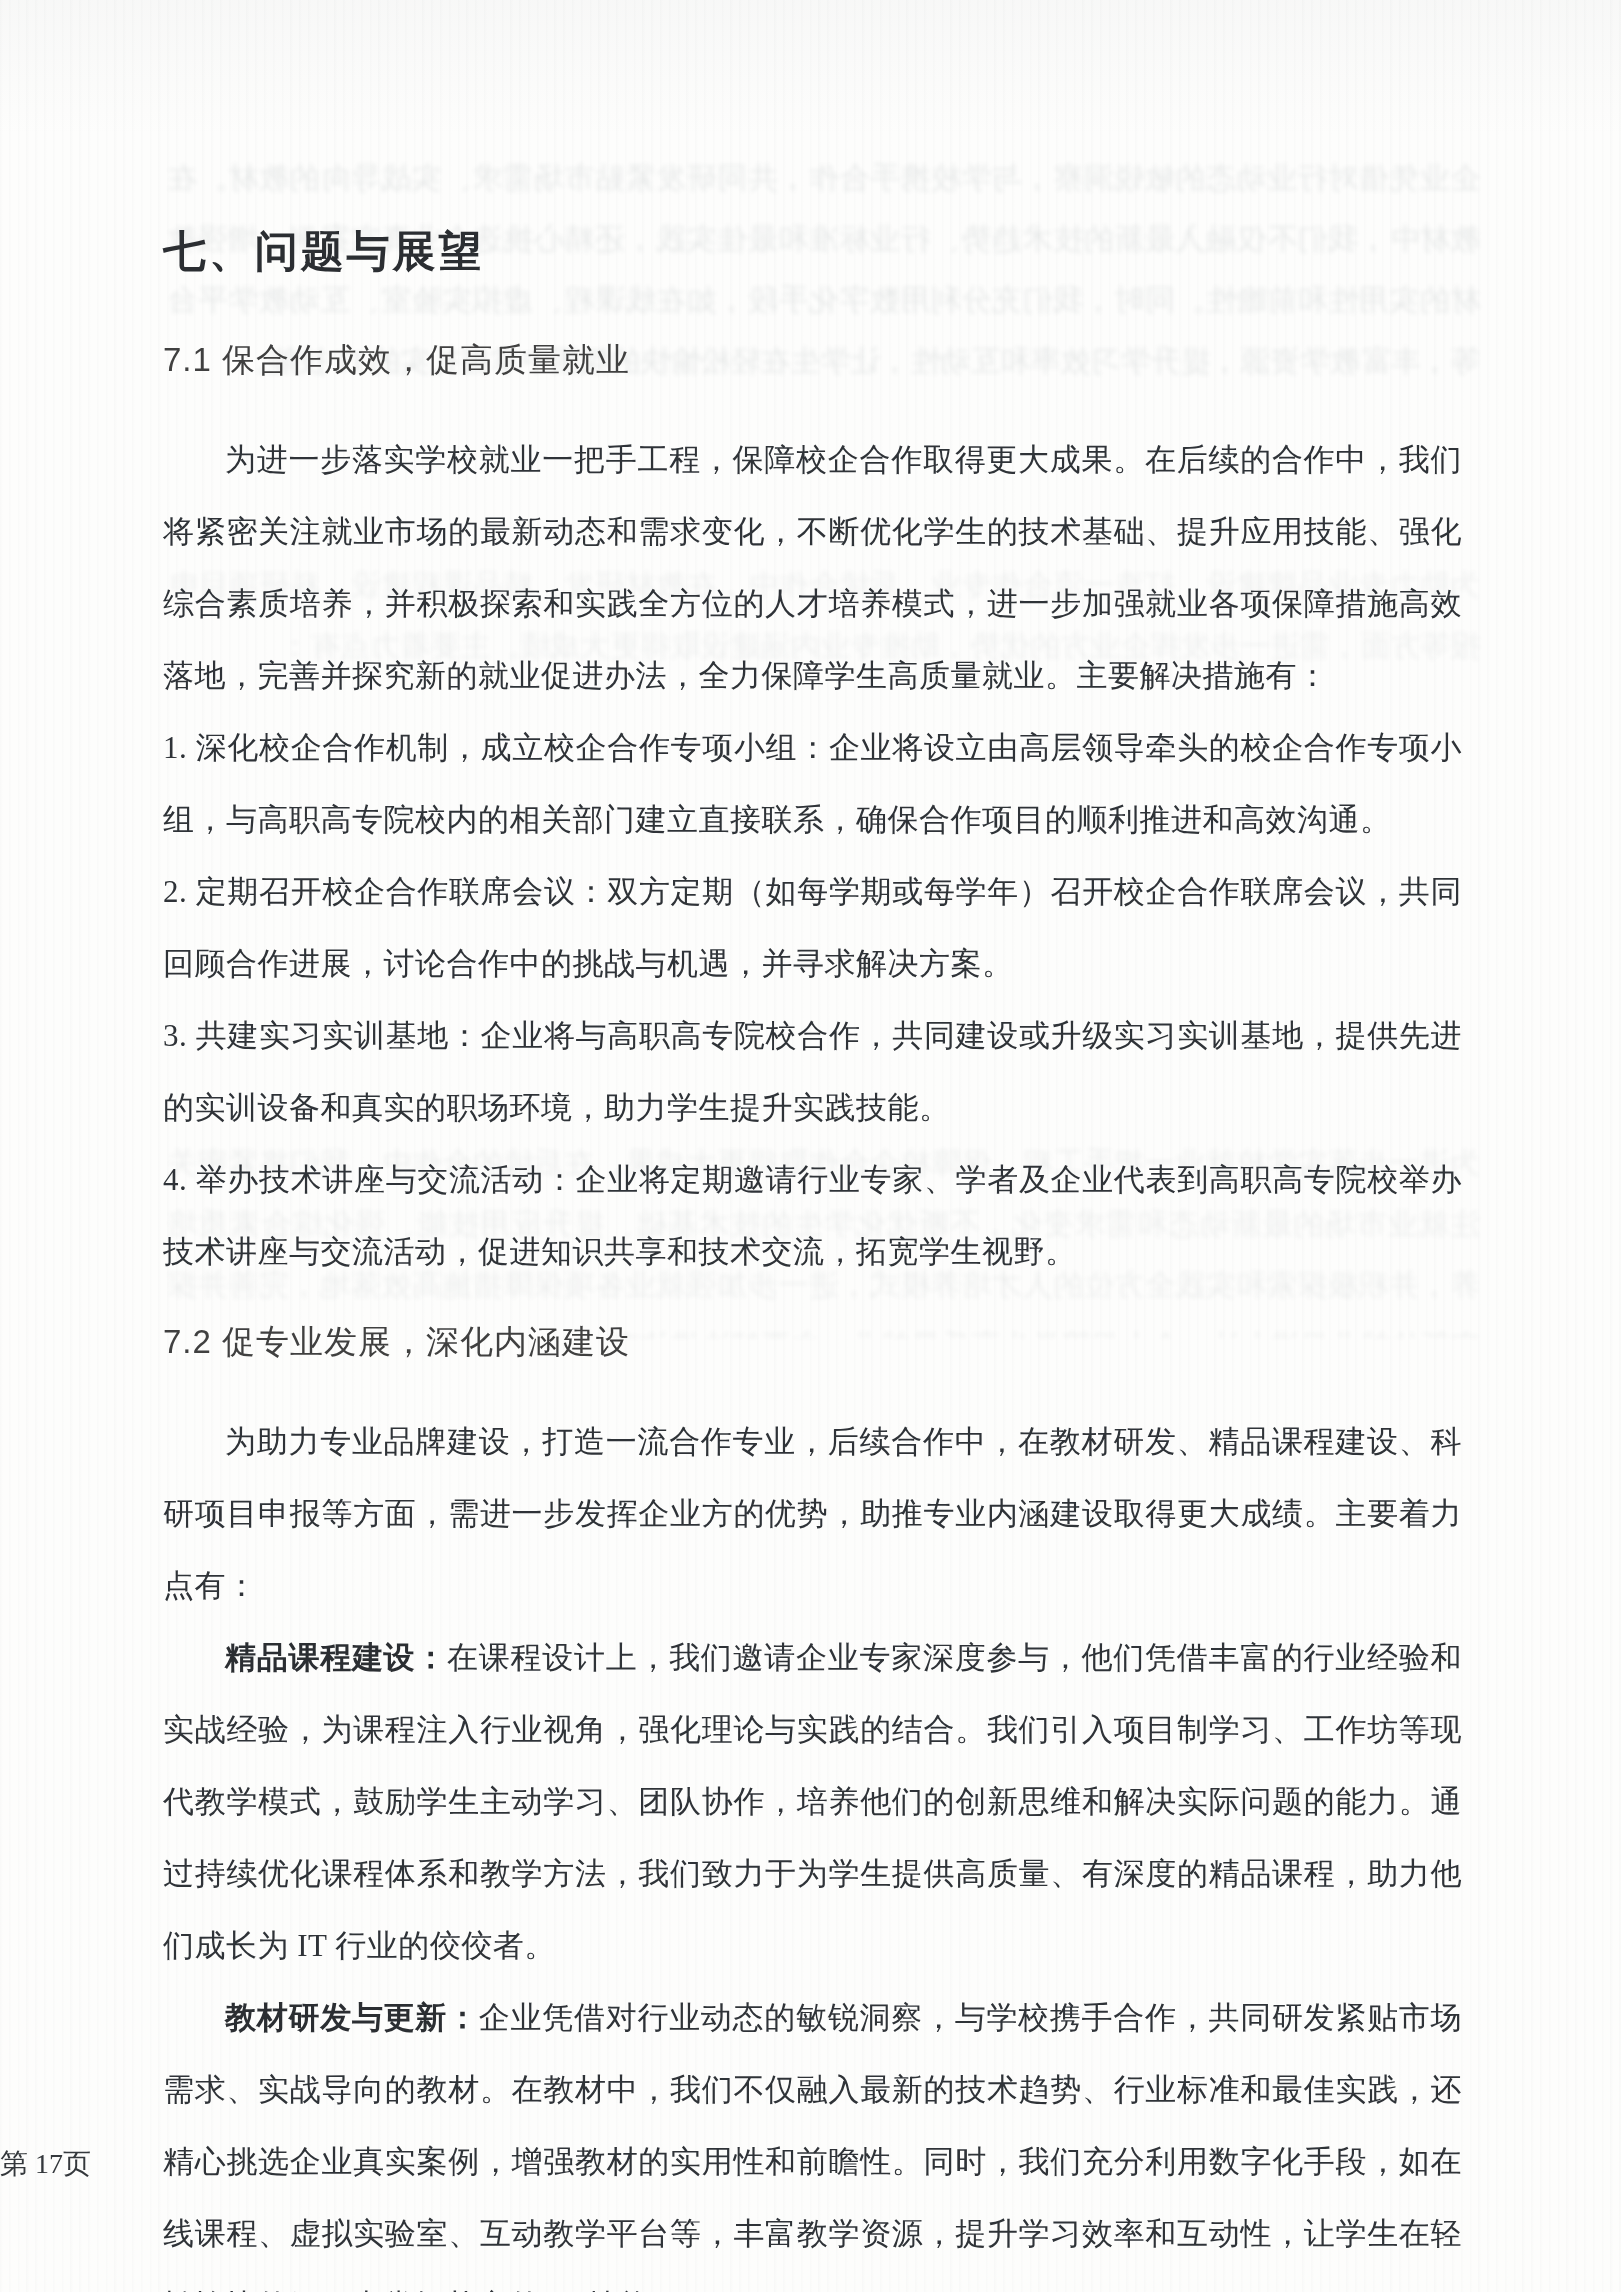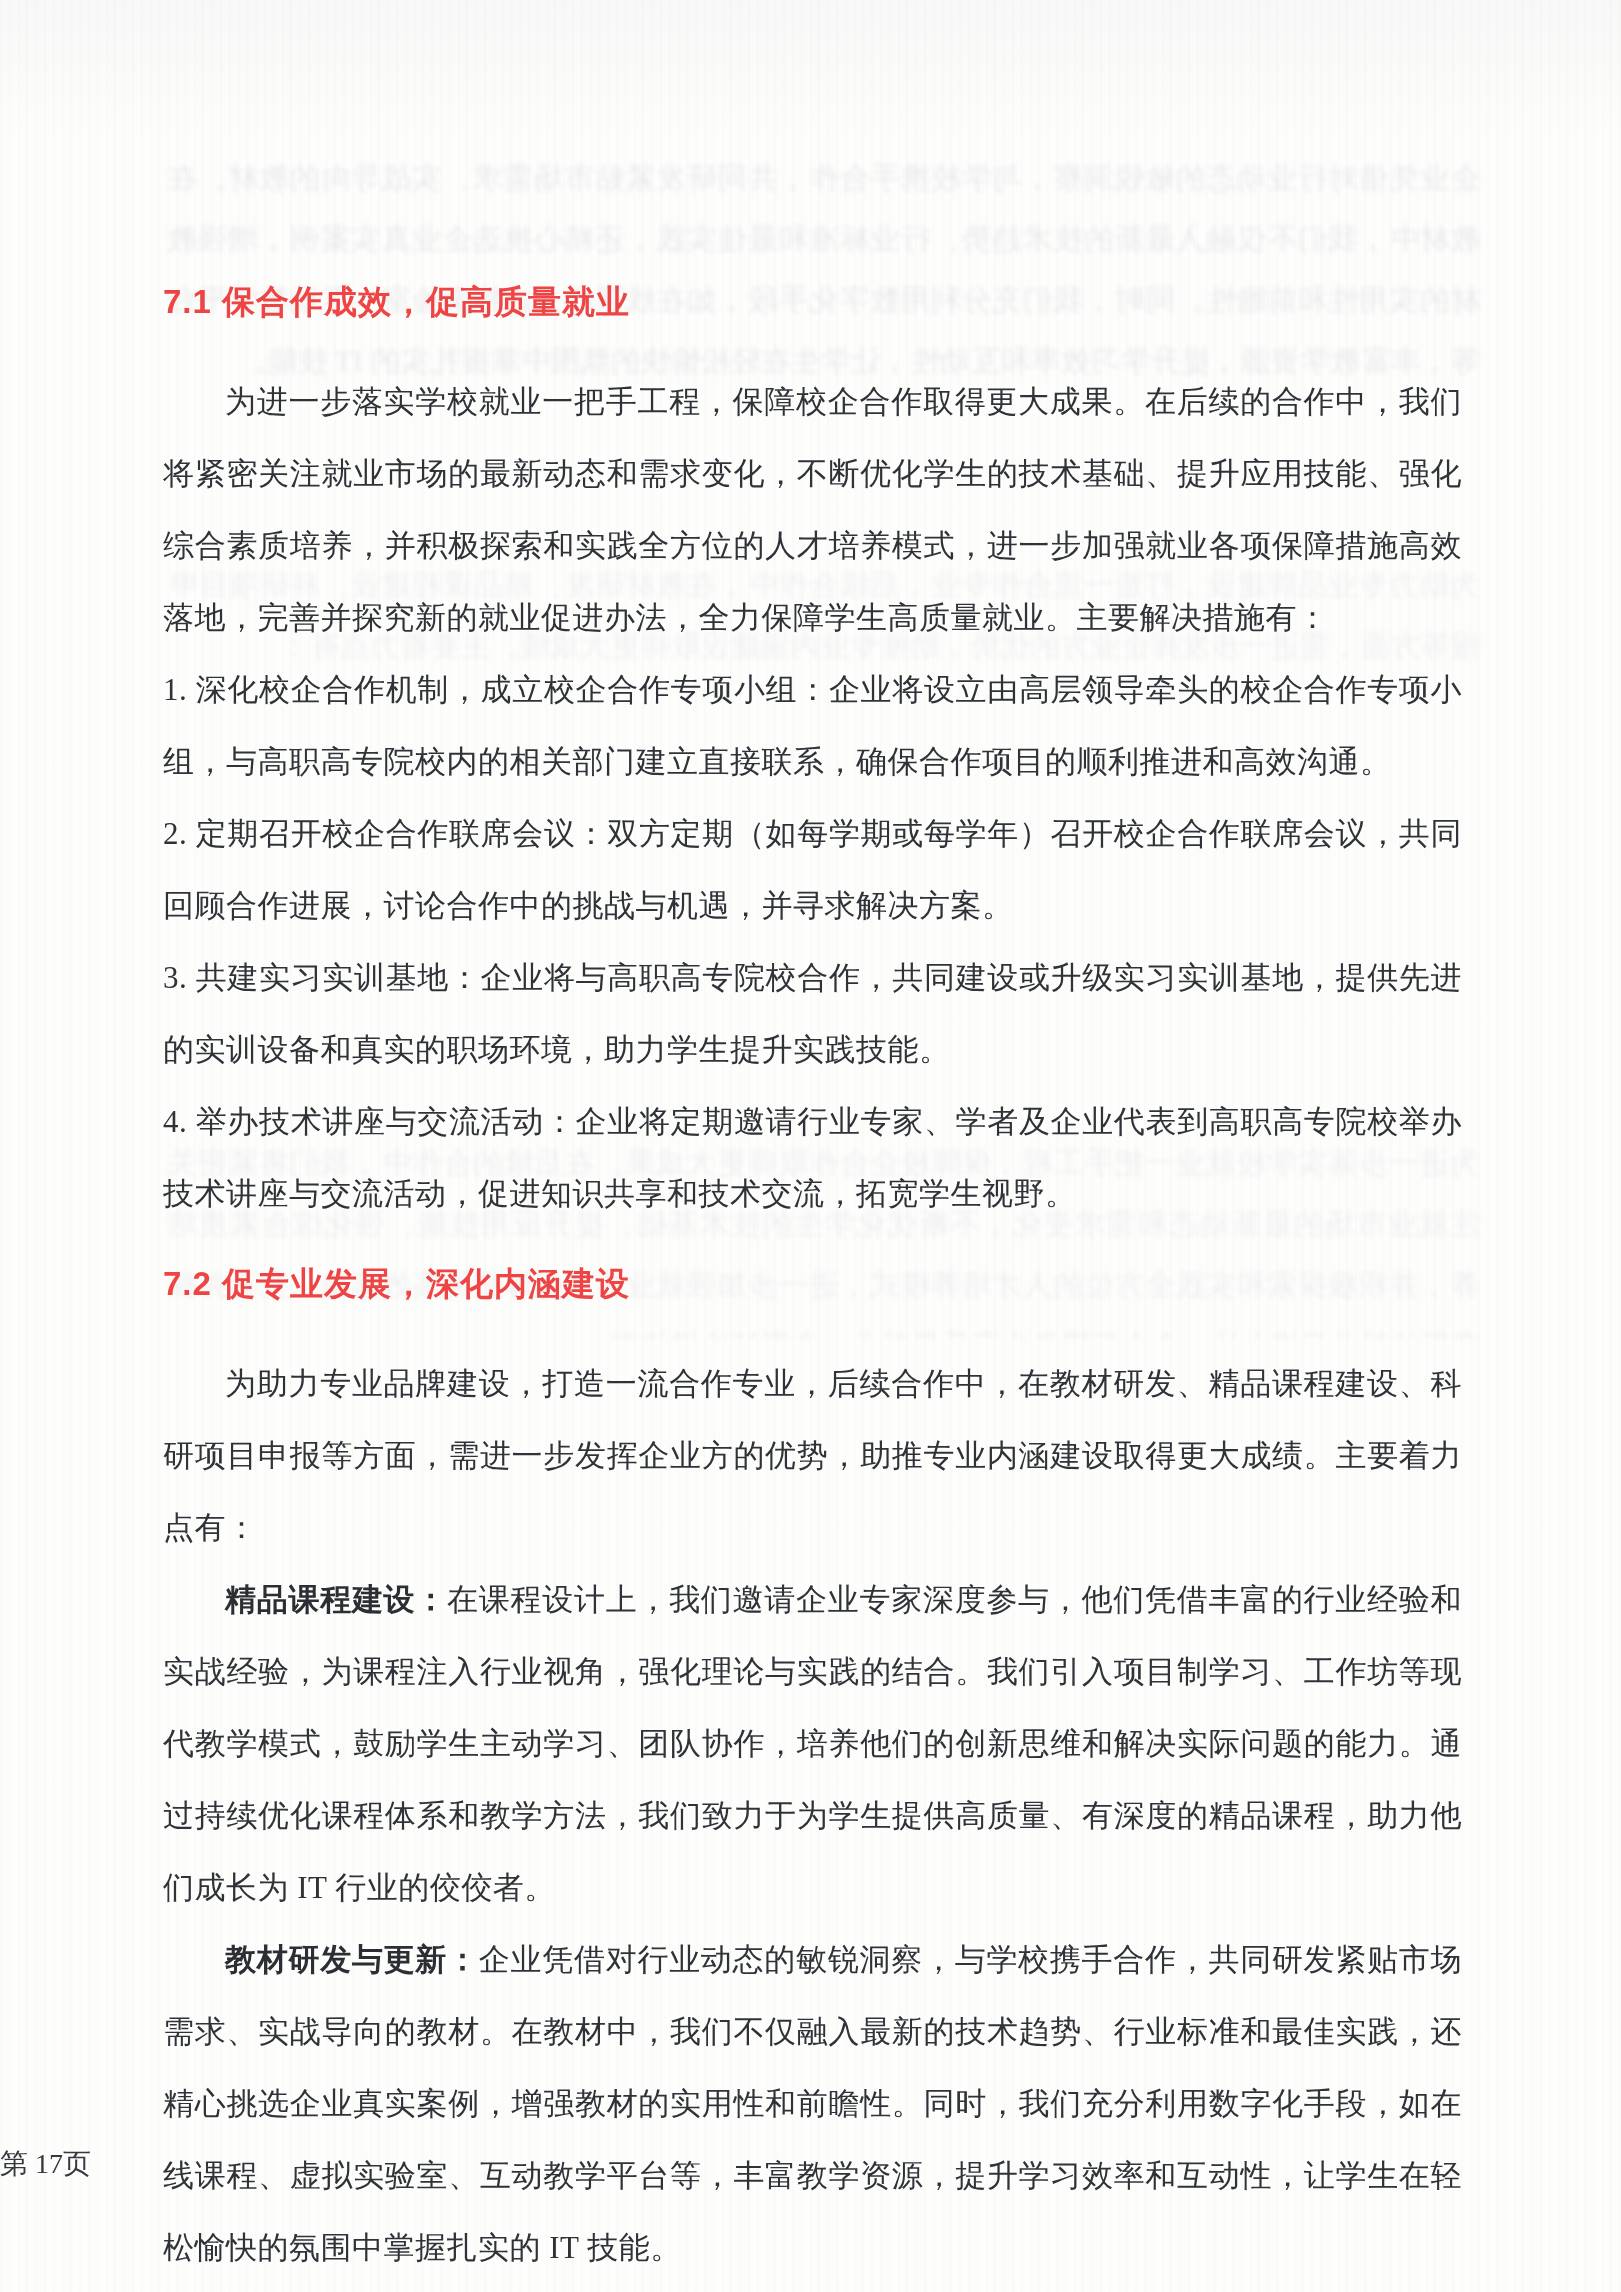--- a/index.html
+++ b/index.html
@@ -35,24 +35,24 @@
     margin: 0;
     font-family: "Liberation Sans", "DejaVu Sans", sans-serif;
     font-weight: 700;
     font-size: 43px;
     letter-spacing: 2.9px;
     color: #2b2e32;
   }
   h2.sec-title {
     margin: 57px 0 0 0;
     font-family: "Liberation Sans", "DejaVu Sans", sans-serif;
-    font-weight: 700;
+    font-weight: 400;
     font-size: 33px;
     letter-spacing: 1px;
-    color: #ef4444;
+    color: #404040;
   }
   h2.sec-title.second {
     margin-top: 32px;
   }
   p {
     margin: 0;
     font-size: 31px;
     line-height: 72px;
     text-align: justify;
     letter-spacing: 0.5px;
@@ -106,20 +106,21 @@
 <body>
 
 <div class="page">
 
   <div class="ghost ghost-1">企业凭借对行业动态的敏锐洞察，与学校携手合作，共同研发紧贴市场需求、实战导向的教材。在教材中，我们不仅融入最新的技术趋势、行业标准和最佳实践，还精心挑选企业真实案例，增强教材的实用性和前瞻性。同时，我们充分利用数字化手段，如在线课程、虚拟实验室、互动教学平台等，丰富教学资源，提升学习效率和互动性，让学生在轻松愉快的氛围中掌握扎实的 IT 技能。</div>
   <div class="ghost ghost-2">为助力专业品牌建设，打造一流合作专业，后续合作中，在教材研发、精品课程建设、科研项目申报等方面，需进一步发挥企业方的优势，助推专业内涵建设取得更大成绩。主要着力点有：</div>
   <div class="ghost ghost-3">为进一步落实学校就业一把手工程，保障校企合作取得更大成果。在后续的合作中，我们将紧密关注就业市场的最新动态和需求变化，不断优化学生的技术基础、提升应用技能、强化综合素质培养，并积极探索和实践全方位的人才培养模式，进一步加强就业各项保障措施高效落地，完善并探究新的就业促进办法，全力保障学生高质量就业。主要解决措施有：</div>
 
   <div class="content">
 
+    <h1 class="doc-title">七、问题与展望</h1>
 
     <h2 class="sec-title">7.1 保合作成效，促高质量就业</h2>
 
     <p class="intro">为进一步落实学校就业一把手工程，保障校企合作取得更大成果。在后续的合作中，我们将紧密关注就业市场的最新动态和需求变化，不断优化学生的技术基础、提升应用技能、强化综合素质培养，并积极探索和实践全方位的人才培养模式，进一步加强就业各项保障措施高效落地，完善并探究新的就业促进办法，全力保障学生高质量就业。主要解决措施有：</p>
 
     <p class="list-item">1. 深化校企合作机制，成立校企合作专项小组：企业将设立由高层领导牵头的校企合作专项小组，与高职高专院校内的相关部门建立直接联系，确保合作项目的顺利推进和高效沟通。</p>
     <p class="list-item">2. 定期召开校企合作联席会议：双方定期（如每学期或每学年）召开校企合作联席会议，共同回顾合作进展，讨论合作中的挑战与机遇，并寻求解决方案。</p>
     <p class="list-item">3. 共建实习实训基地：企业将与高职高专院校合作，共同建设或升级实习实训基地，提供先进的实训设备和真实的职场环境，助力学生提升实践技能。</p>
     <p class="list-item">4. 举办技术讲座与交流活动：企业将定期邀请行业专家、学者及企业代表到高职高专院校举办技术讲座与交流活动，促进知识共享和技术交流，拓宽学生视野。</p>
 

